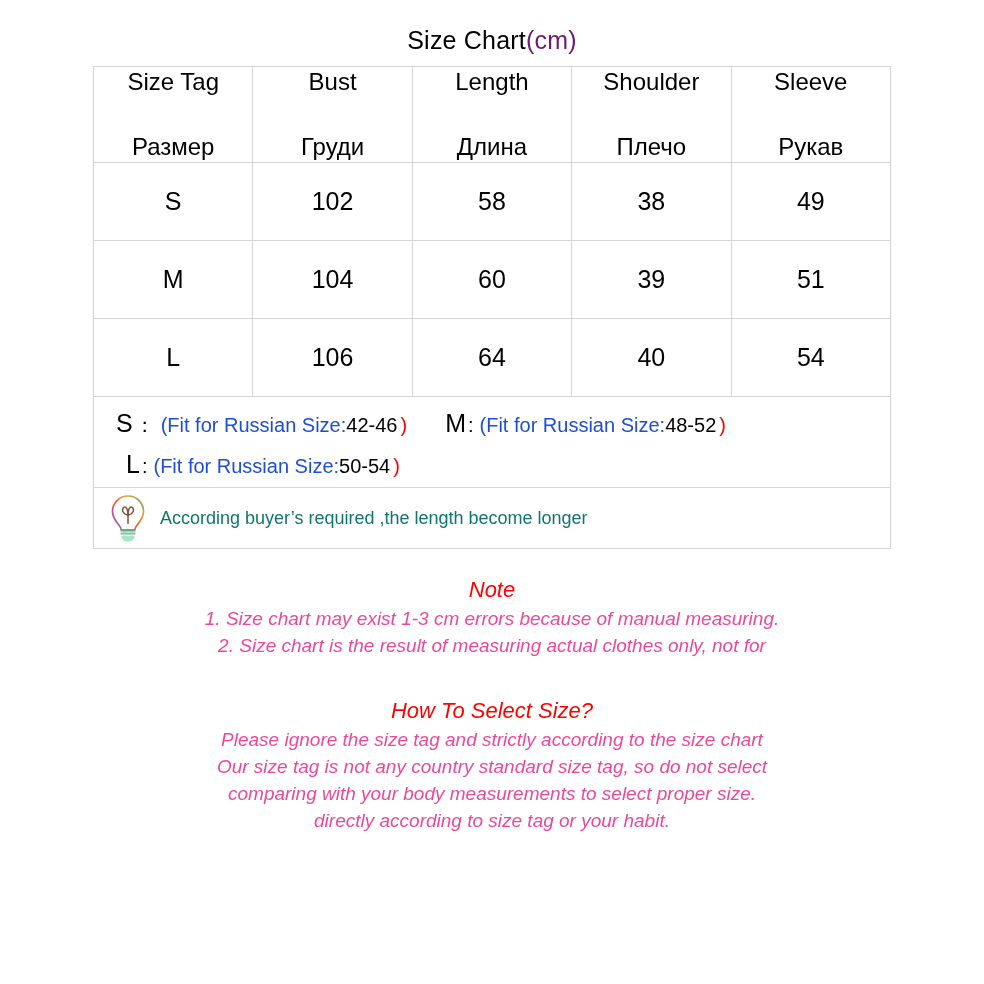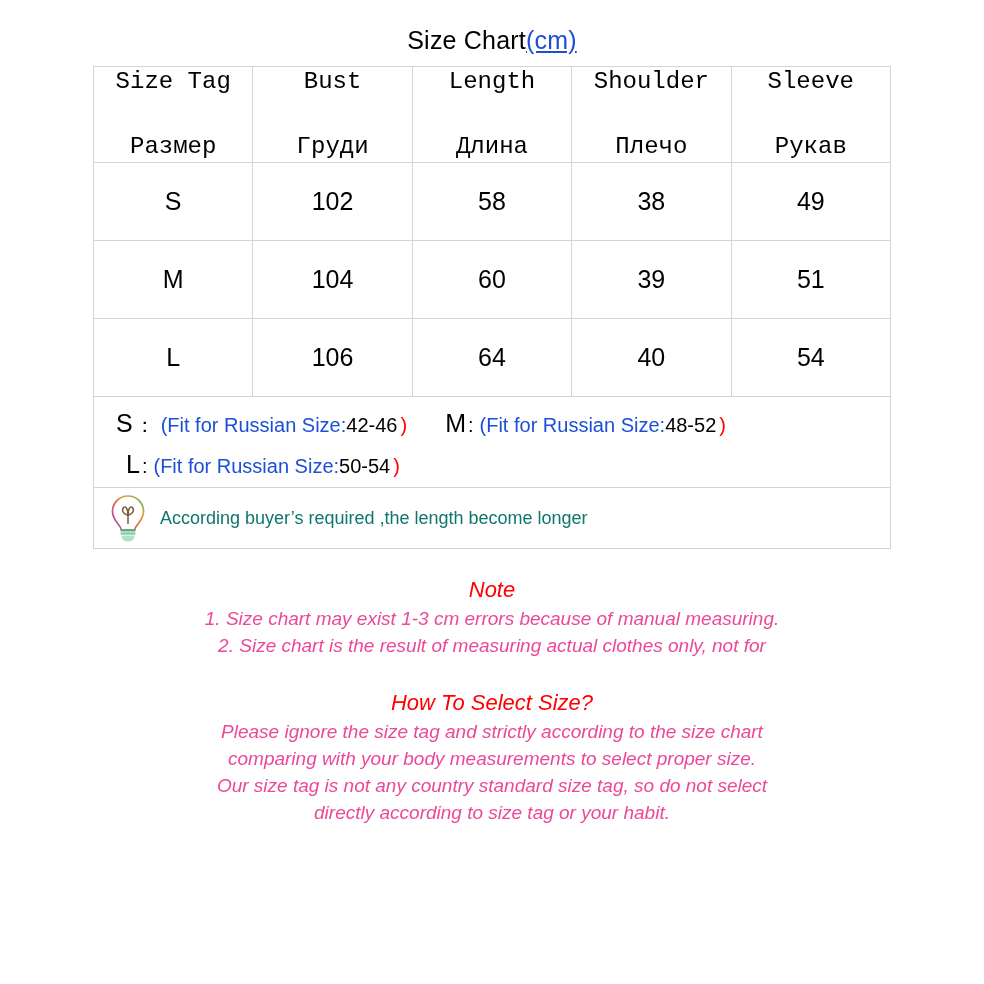--- a/index.html
+++ b/index.html
@@ -26,21 +26,21 @@
   .title-block {
     padding-top: 26px;
     text-align: center;
     line-height: 1.18;
   }
   .title-line {
     font-size: 25px;
     font-weight: 400;
     letter-spacing: 0.2px;
   }
-  .title-line .unit { color: #1d4ed8; text-decoration: underline; }
+  .title-line .unit { color: #701a75; }
 
   
   .chart-wrap {
     margin: 10px auto 0 auto;
     width: 798px;
   }
   table.size-table {
     width: 798px;
     border-collapse: collapse;
     table-layout: fixed;
@@ -50,21 +50,20 @@
     border: 1px solid #d4d4d4;
     text-align: center;
     vertical-align: middle;
     padding: 0;
   }
   .hdr-cell {
     height: 89px;
     font-size: 24px;
     line-height: 1.24;
     font-weight: 400;
-    font-family: Liberation Mono, monospace;
   }
   .hdr-cell .en { display: block; }
   .hdr-cell .ru { display: block; margin-top: 36px; }
   .data-cell {
     height: 77px;
     font-size: 25px;
     font-weight: 400;
   }
 
   
@@ -247,21 +246,21 @@
   </div>
 
   <div class="notes">
     <div class="note-head">Note</div>
     <div class="note-line">1. Size chart may exist 1-3 cm errors because of manual measuring.</div>
     <div class="note-line">2. Size chart is the result of measuring actual clothes only, not for</div>
   </div>
 
   <div class="section-gap"></div>
 
-  <div class="notes" style="margin-top:0;">
+  <div class="notes" style="margin-top:8px;">
     <div class="note-head">How To Select Size?</div>
     <div class="note-line">Please ignore the size tag and strictly according to the size chart</div>
+    <div class="note-line">Our size tag is not any country standard size tag, so do not select</div>
     <div class="note-line">comparing with your body measurements to select proper size.</div>
-    <div class="note-line">Our size tag is not any country standard size tag, so do not select</div>
     <div class="note-line">directly according to size tag or your habit.</div>
   </div>
 
 </div>
 
 </body></html>

